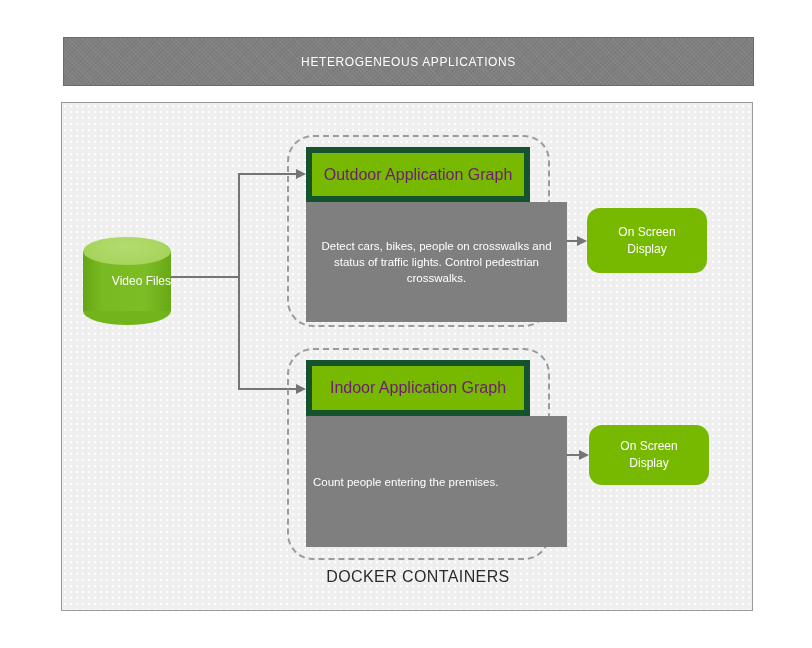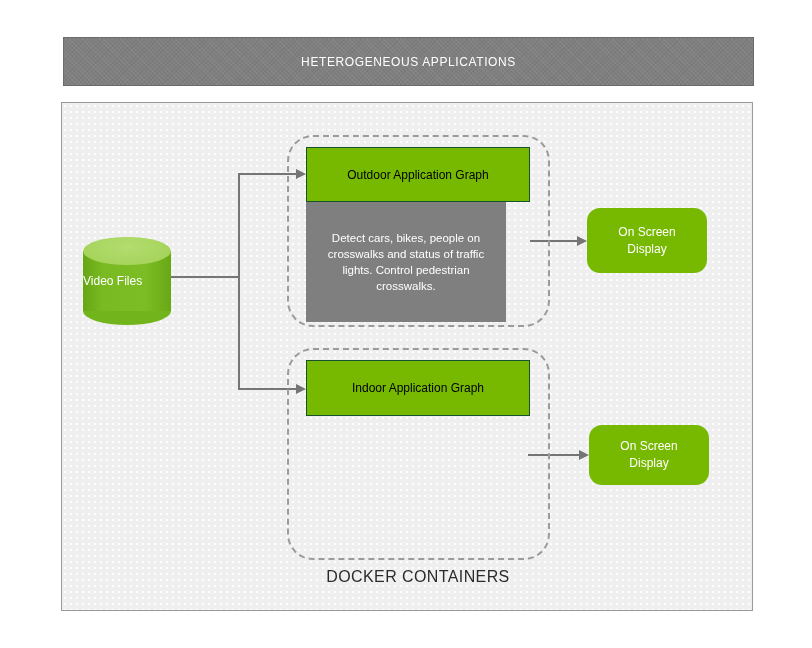--- a/index.html
+++ b/index.html
@@ -51,21 +51,21 @@
     border-radius: 50%;
     background: #72b41c;
   }
   .cyl-top {
     position: absolute; left: 83px; top: 237px; width: 88px; height: 28px;
     border-radius: 50%;
     background: radial-gradient(ellipse at 50% 35%, #b3dd70 0%, #a6d45c 70%, #97c94a 100%);
   }
   .cyl-label {
     position: absolute; left: 83px; top: 274px; width: 88px;
-    text-align: left; color: #ffffff; font-size: 12px;
+    text-align: right; color: #ffffff; font-size: 12px;
   }
 
   
   .line { position: absolute; background: #757575; }
   .arrowhead {
     position: absolute; width: 0; height: 0;
     border-top: 5px solid transparent;
     border-bottom: 5px solid transparent;
     border-left: 10px solid #757575;
   }
@@ -78,30 +78,30 @@
     background: transparent;
   }
   .group-outdoor { left: 287px; top: 135px; width: 263px; height: 192px; }
   .group-indoor  { left: 287px; top: 348px; width: 263px; height: 212px; }
 
   
   .graph-header {
     position: absolute;
     width: 224px;
     background: #76b900;
-    border: 1px solid #14532d;
+    border: 6px solid #14532d;
     display: flex; align-items: center; justify-content: center;
-    color: #000000; font-size: 12px;
+    color: #701a75; font-size: 16px;
   }
   .header-outdoor { left: 306px; top: 147px; height: 55px; }
   .header-indoor  { left: 306px; top: 360px; height: 56px; text-align: right; }
 
   .graph-body {
     position: absolute;
-    width: 200px;
+    width: 261px;
     background: #7f7f7f;
     display: flex; align-items: center; justify-content: flex-start;
     text-align: center;
     color: #ffffff; font-size: 11.5px; line-height: 16px;
     padding: 8px 7px;
   }
   .body-outdoor { left: 306px; top: 202px; height: 120px; }
   .body-indoor  { left: 306px; top: 416px; height: 131px; }
 
   
@@ -160,20 +160,23 @@
     <span>Outdoor Application Graph</span>
   </div>
   <div class="graph-body body-outdoor">
     <span>Detect cars, bikes, people on crosswalks and status of traffic lights. Control pedestrian crosswalks.</span>
   </div>
 
   <div class="dashed-group group-indoor"></div>
   <div class="graph-header header-indoor">
     <span>Indoor Application Graph</span>
   </div>
+  <div class="graph-body body-indoor">
+    <span>Count people entering the premises.</span>
+  </div>
 
   <div class="osd osd-top">
     <span>On Screen Display</span>
   </div>
   <div class="osd osd-bottom">
     <span>On Screen Display</span>
   </div>
 
   <div class="docker-caption">DOCKER CONTAINERS</div>
 

